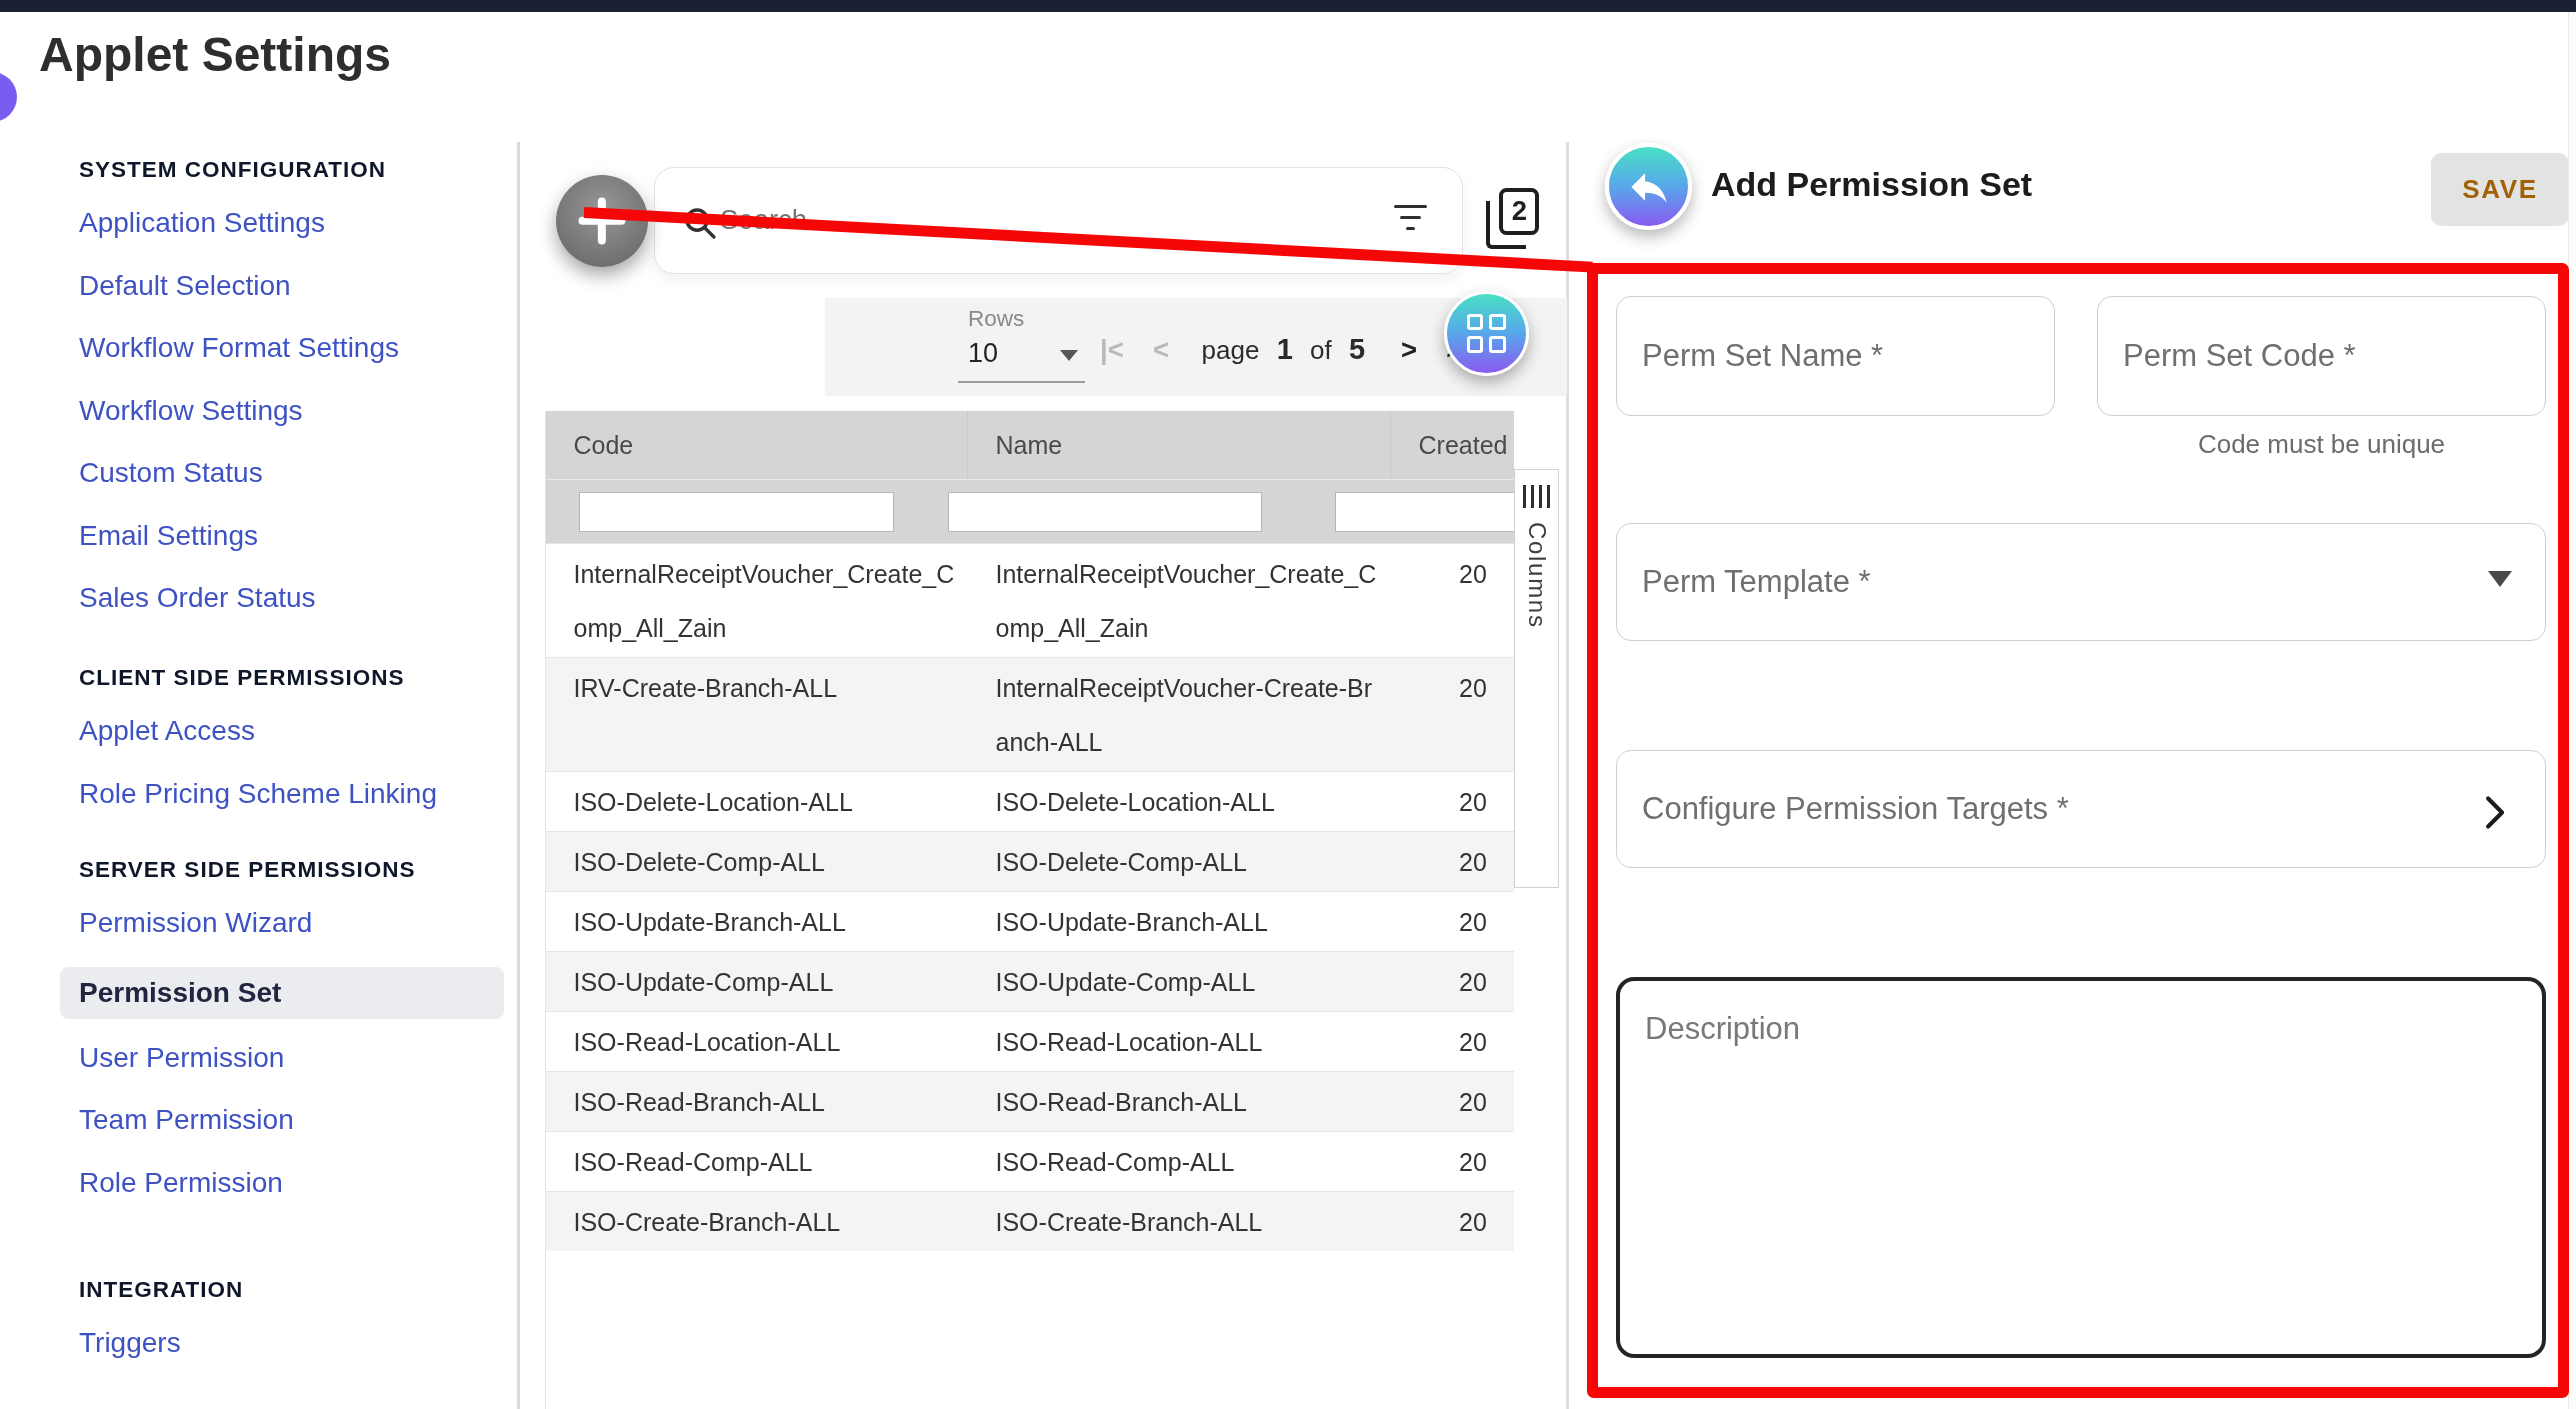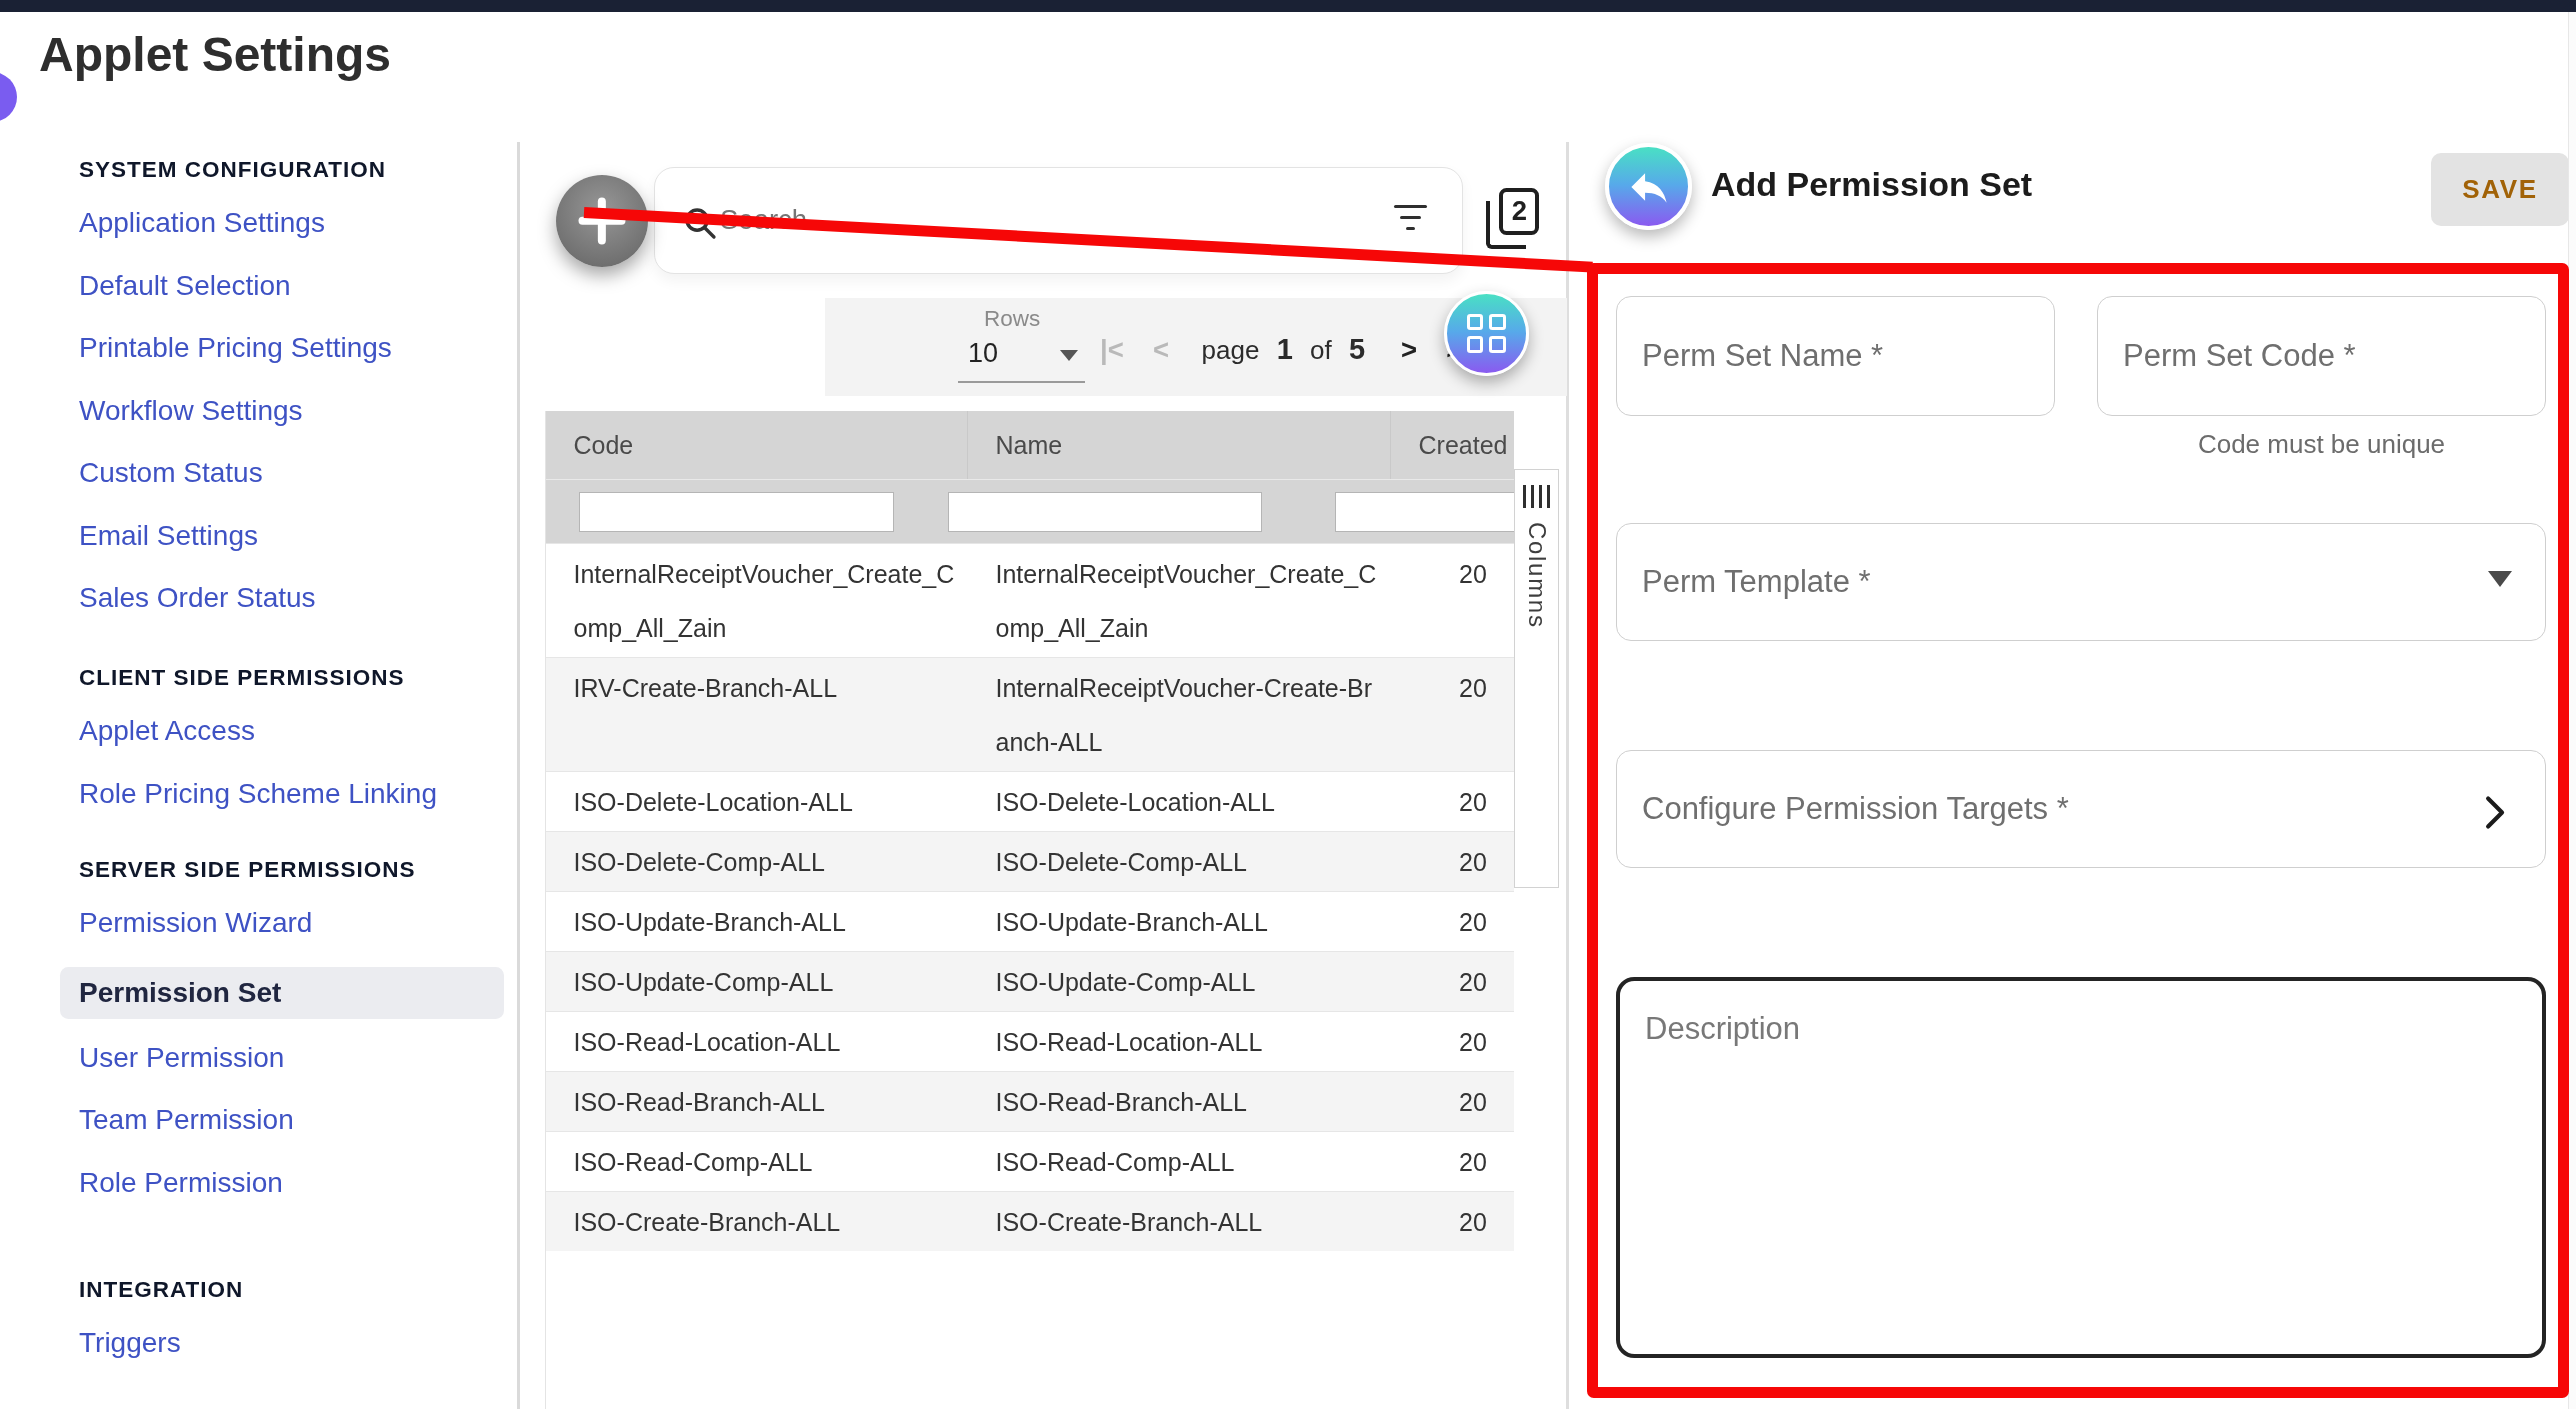--- a/index.html
+++ b/index.html
@@ -47,21 +47,21 @@
   .filter-icon i:nth-child(2){width:21px;}
   .filter-icon i:nth-child(3){width:8.3px;}
 
   .copy2-icon{position:absolute;left:1486px;top:188px;width:58px;height:65px;cursor:pointer;}
   .copy2-front{position:absolute;left:13.3px;top:0;width:40px;height:47px;border:4.2px solid #1f1f1f;border-radius:7.5px;
     font-size:27.5px;font-weight:700;color:#1f1f1f;text-align:center;line-height:38px;background:#fff;}
   .copy2-back{position:absolute;left:0;top:13.3px;width:40px;height:48px;border-left:4.2px solid #1f1f1f;
     border-bottom:4.2px solid #1f1f1f;border-bottom-left-radius:5.8px;}
 
   .rows-strip{position:absolute;left:825px;top:298px;width:742px;height:98px;background:#f3f3f3;}
-  .rows-label{position:absolute;left:159px;top:8.3px;font-size:22.5px;color:#8a8a8a;}
+  .rows-label{position:absolute;left:143px;top:8.3px;font-size:22.5px;color:#8a8a8a;}
   .rows-select{position:absolute;left:133px;top:37px;width:127px;height:48px;cursor:pointer;}
   .rows-value{position:absolute;left:10px;top:3.3px;font-size:27px;color:#222;}
   .rows-caret{position:absolute;right:6.7px;top:15px;width:0;height:0;border-left:9.2px solid transparent;
     border-right:9.2px solid transparent;border-top:11.7px solid #555;}
   .rows-underline{position:absolute;left:0;bottom:0;width:127px;height:2.5px;background:#9a9a9a;}
   .pager{position:absolute;left:275px;top:33px;font-size:26px;color:#2b2b2b;white-space:nowrap;line-height:37px;}
   .pager span{display:inline-block;}
   .pg-dim{color:#b9b9b9;font-weight:600;margin-right:22px;cursor:pointer;font-size:27.5px;}
   .pg-dark{color:#222;font-weight:600;margin-left:22px;cursor:pointer;font-size:27.5px;}
   .pg-num{font-weight:700;font-size:29px;margin:0 6.7px;}
@@ -143,21 +143,21 @@
 <body>
 
 <div class="topbar"></div>
 <div class="purple-dot"></div>
 <h1 class="page-title">Applet Settings</h1>
 
 <aside class="sidebar">
   <div class="sb-label">SYSTEM CONFIGURATION</div>
   <div class="sb-item">Application Settings</div>
   <div class="sb-item">Default Selection</div>
-  <div class="sb-item">Printable Pricing Settings</div>
+  <div class="sb-item">Workflow Format Settings</div>
   <div class="sb-item">Workflow Settings</div>
   <div class="sb-item">Custom Status</div>
   <div class="sb-item">Email Settings</div>
   <div class="sb-item">Sales Order Status</div>
 
   <div class="sb-label sb-gap1">CLIENT SIDE PERMISSIONS</div>
   <div class="sb-item">Applet Access</div>
   <div class="sb-item">Role Pricing Scheme Linking</div>
 
   <div class="sb-label sb-gap2">SERVER SIDE PERMISSIONS</div>

